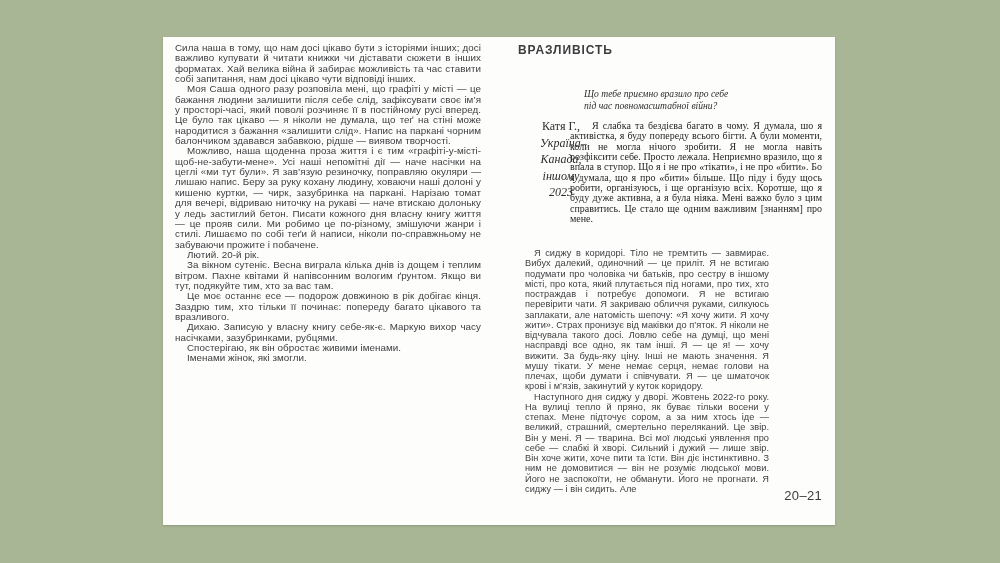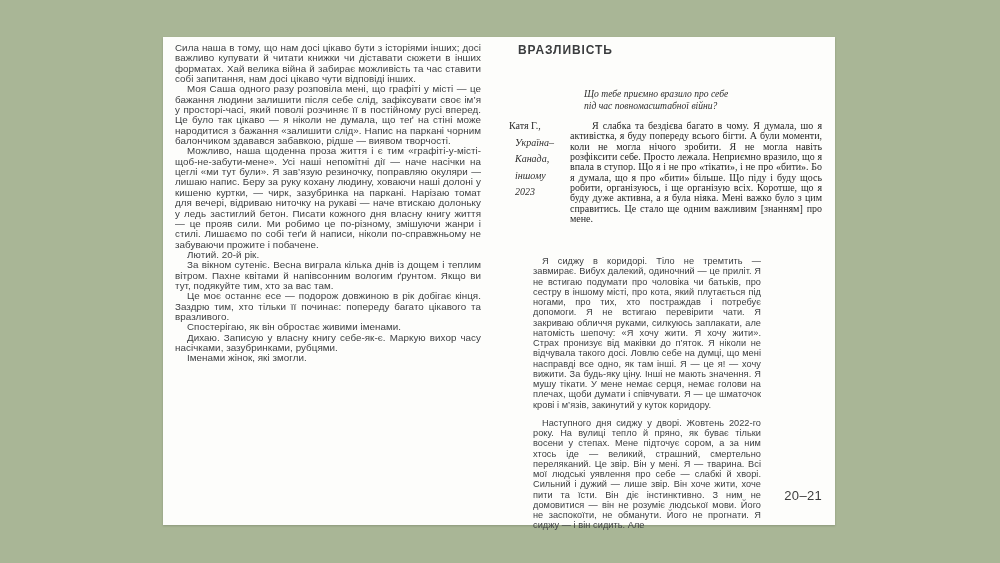--- a/index.html
+++ b/index.html
@@ -25,57 +25,57 @@
   .chapter-title {
     position:absolute; left:355px; top:6px; margin:0;
     font-size:12px; font-weight:600; letter-spacing:0.9px; color:#3b3d3f;
   }
   .question {
     position:absolute; left:421px; top:51px;
     font-family:"Liberation Serif", serif; font-style:italic;
     font-size:9.6px; line-height:11.5px; color:#2d2d2d;
   }
   .margin-note {
-    position:absolute; left:346px; top:84px; width:54px;
+    position:absolute; left:371px; top:84px; width:54px;
     font-family:"Liberation Serif", serif;
-    font-size:10px; line-height:10.6px; color:#2d2d2d;
+    font-size:12px; line-height:10.6px; color:#2d2d2d;text-align:center;
   }
   .margin-note .origin p { margin:6px; font-style:italic; }
   .margin-note .name { font-style:normal; }
   .answer {
     position:absolute; left:407px; top:84px; width:252px;
     font-family:"Liberation Serif", serif;
     font-size:10px; line-height:10.35px; color:#262626;
     text-align:justify; text-indent:22px;
   }
   .narration {
     position:absolute; left:362px; top:211px; width:244px;
     font-size:9.2px; line-height:10.25px; letter-spacing:0.05px;
     color:#3e4043; text-align:justify;
   }
-  .narration p { margin:8px; text-indent:9px; }
+  .narration p { margin:0; text-indent:9px; }
   .page-number {
     position:absolute; right:13px; bottom:22px;
     font-size:13px; letter-spacing:0.3px; color:#3c3c3c;
   }
 </style>
 </head>
 <body>
 
 <div class="spread">
 
   <div class="col-left">
       <p>Сила наша в тому, що нам досі цікаво бути з історіями інших; досі важливо купувати й читати книжки чи діставати сюжети в інших форматах. Хай велика війна й забирає можливість та час ставити собі запитання, нам досі цікаво чути відповіді інших.</p>
       <p>Моя Саша одного разу розповіла мені, що графіті у місті — це бажання людини залишити після себе слід, зафіксувати своє ім’я у просторі-часі, який поволі розчиняє її в постійному русі вперед. Це було так цікаво — я ніколи не думала, що теґ на стіні може народитися з бажання «залишити слід». Напис на паркані чорним балончиком здавався забавкою, рідше — виявом творчості.</p>
       <p>Можливо, наша щоденна проза життя і є тим «графіті-у-місті-щоб-не-забути-мене». Усі наші непомітні дії — наче насічки на цеглі «ми тут були». Я зав’язую резиночку, поправляю окуляри — лишаю напис. Беру за руку кохану людину, ховаючи наші долоні у кишеню куртки, — чирк, зазубринка на паркані. Нарізаю томат для вечері, відриваю ниточку на рукаві — наче втискаю долоньку у ледь застиглий бетон. Писати кожного дня власну книгу життя — це прояв сили. Ми робимо це по-різному, змішуючи жанри і стилі. Лишаємо по собі теґи й написи, ніколи по-справжньому не забуваючи прожите і побачене.</p>
       <p>Лютий. 20-й рік.</p>
       <p>За вікном сутеніє. Весна виграла кілька днів із дощем і теплим вітром. Пахне квітами й напівсонним вологим ґрунтом. Якщо ви тут, подякуйте тим, хто за вас там.</p>
       <p>Це моє останнє есе — подорож довжиною в рік добігає кінця. Заздрю тим, хто тільки її починає: попереду багато цікавого та вразливого.</p>
+      <p>Дихаю. Записую у власну книгу себе-як-є. Маркую вихор часу насічками, зазубринками, рубцями.</p>
       <p>Спостерігаю, як він обростає живими іменами.</p>
-      <p>Дихаю. Записую у власну книгу себе-як-є. Маркую вихор часу насічками, зазубринками, рубцями.</p>
       <p>Іменами жінок, які змогли.</p>
     </div>
 
   <h1 class="chapter-title">ВРАЗЛИВІСТЬ</h1>
 
   <div class="question">
     <div>Що тебе приємно вразило про себе</div>
     <div>під час повномасштабної війни?</div>
   </div>
 

